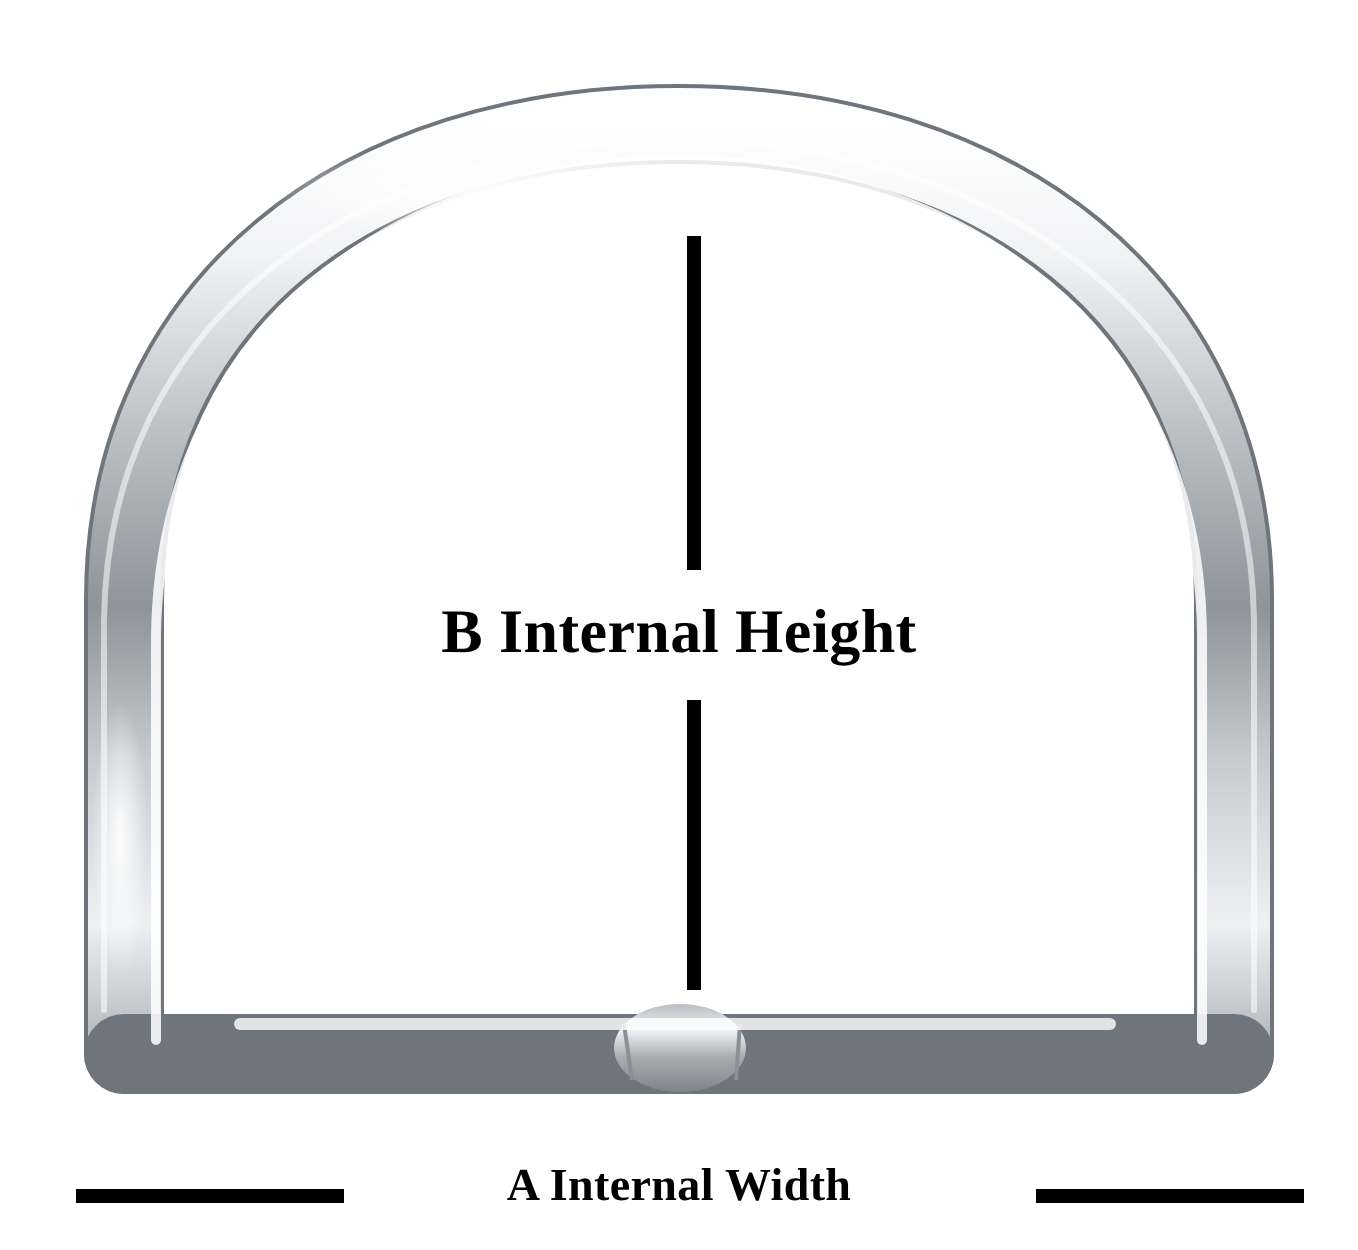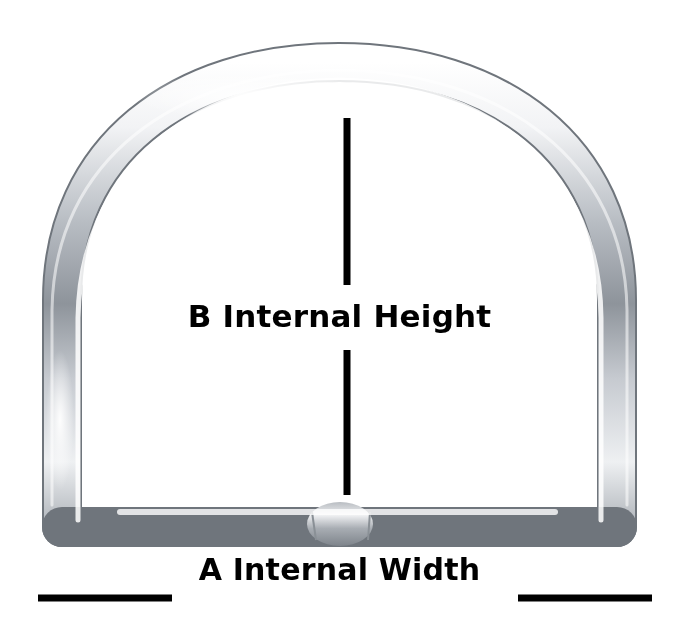--- a/index.html
+++ b/index.html
@@ -11,20 +11,21 @@
     width: 679px;
     height: 625px;
     font-family: "DejaVu Sans", sans-serif;
     overflow: hidden;
   }
   #stage {
     position: relative;
     width: 679px;
     height: 625px;
     background: #ffffff;
+    font-family: Liberation Serif, serif;
   }
   #ring-wrap {
     position: absolute;
     left: 0;
     top: 0;
     width: 679px;
     height: 625px;
   }
   .label {
     position: absolute;
@@ -35,22 +36,22 @@
   }
   #height-label {
     left: 50%;
     transform: translateX(-50%);
     top: 298px;
     font-size: 31px;
   }
   #width-label {
     left: 50%;
     transform: translateX(-50%);
-    top: 552px;
-    font-size: 30px;
+    top: 580px;
+    font-size: 23px;
   }
 </style>
 </head>
 <body>
 
 <div id="stage">
 
   <div id="ring-wrap">
     <svg width="679" height="625" viewBox="0 0 679 625" xmlns="http://www.w3.org/2000/svg">
       <defs>

